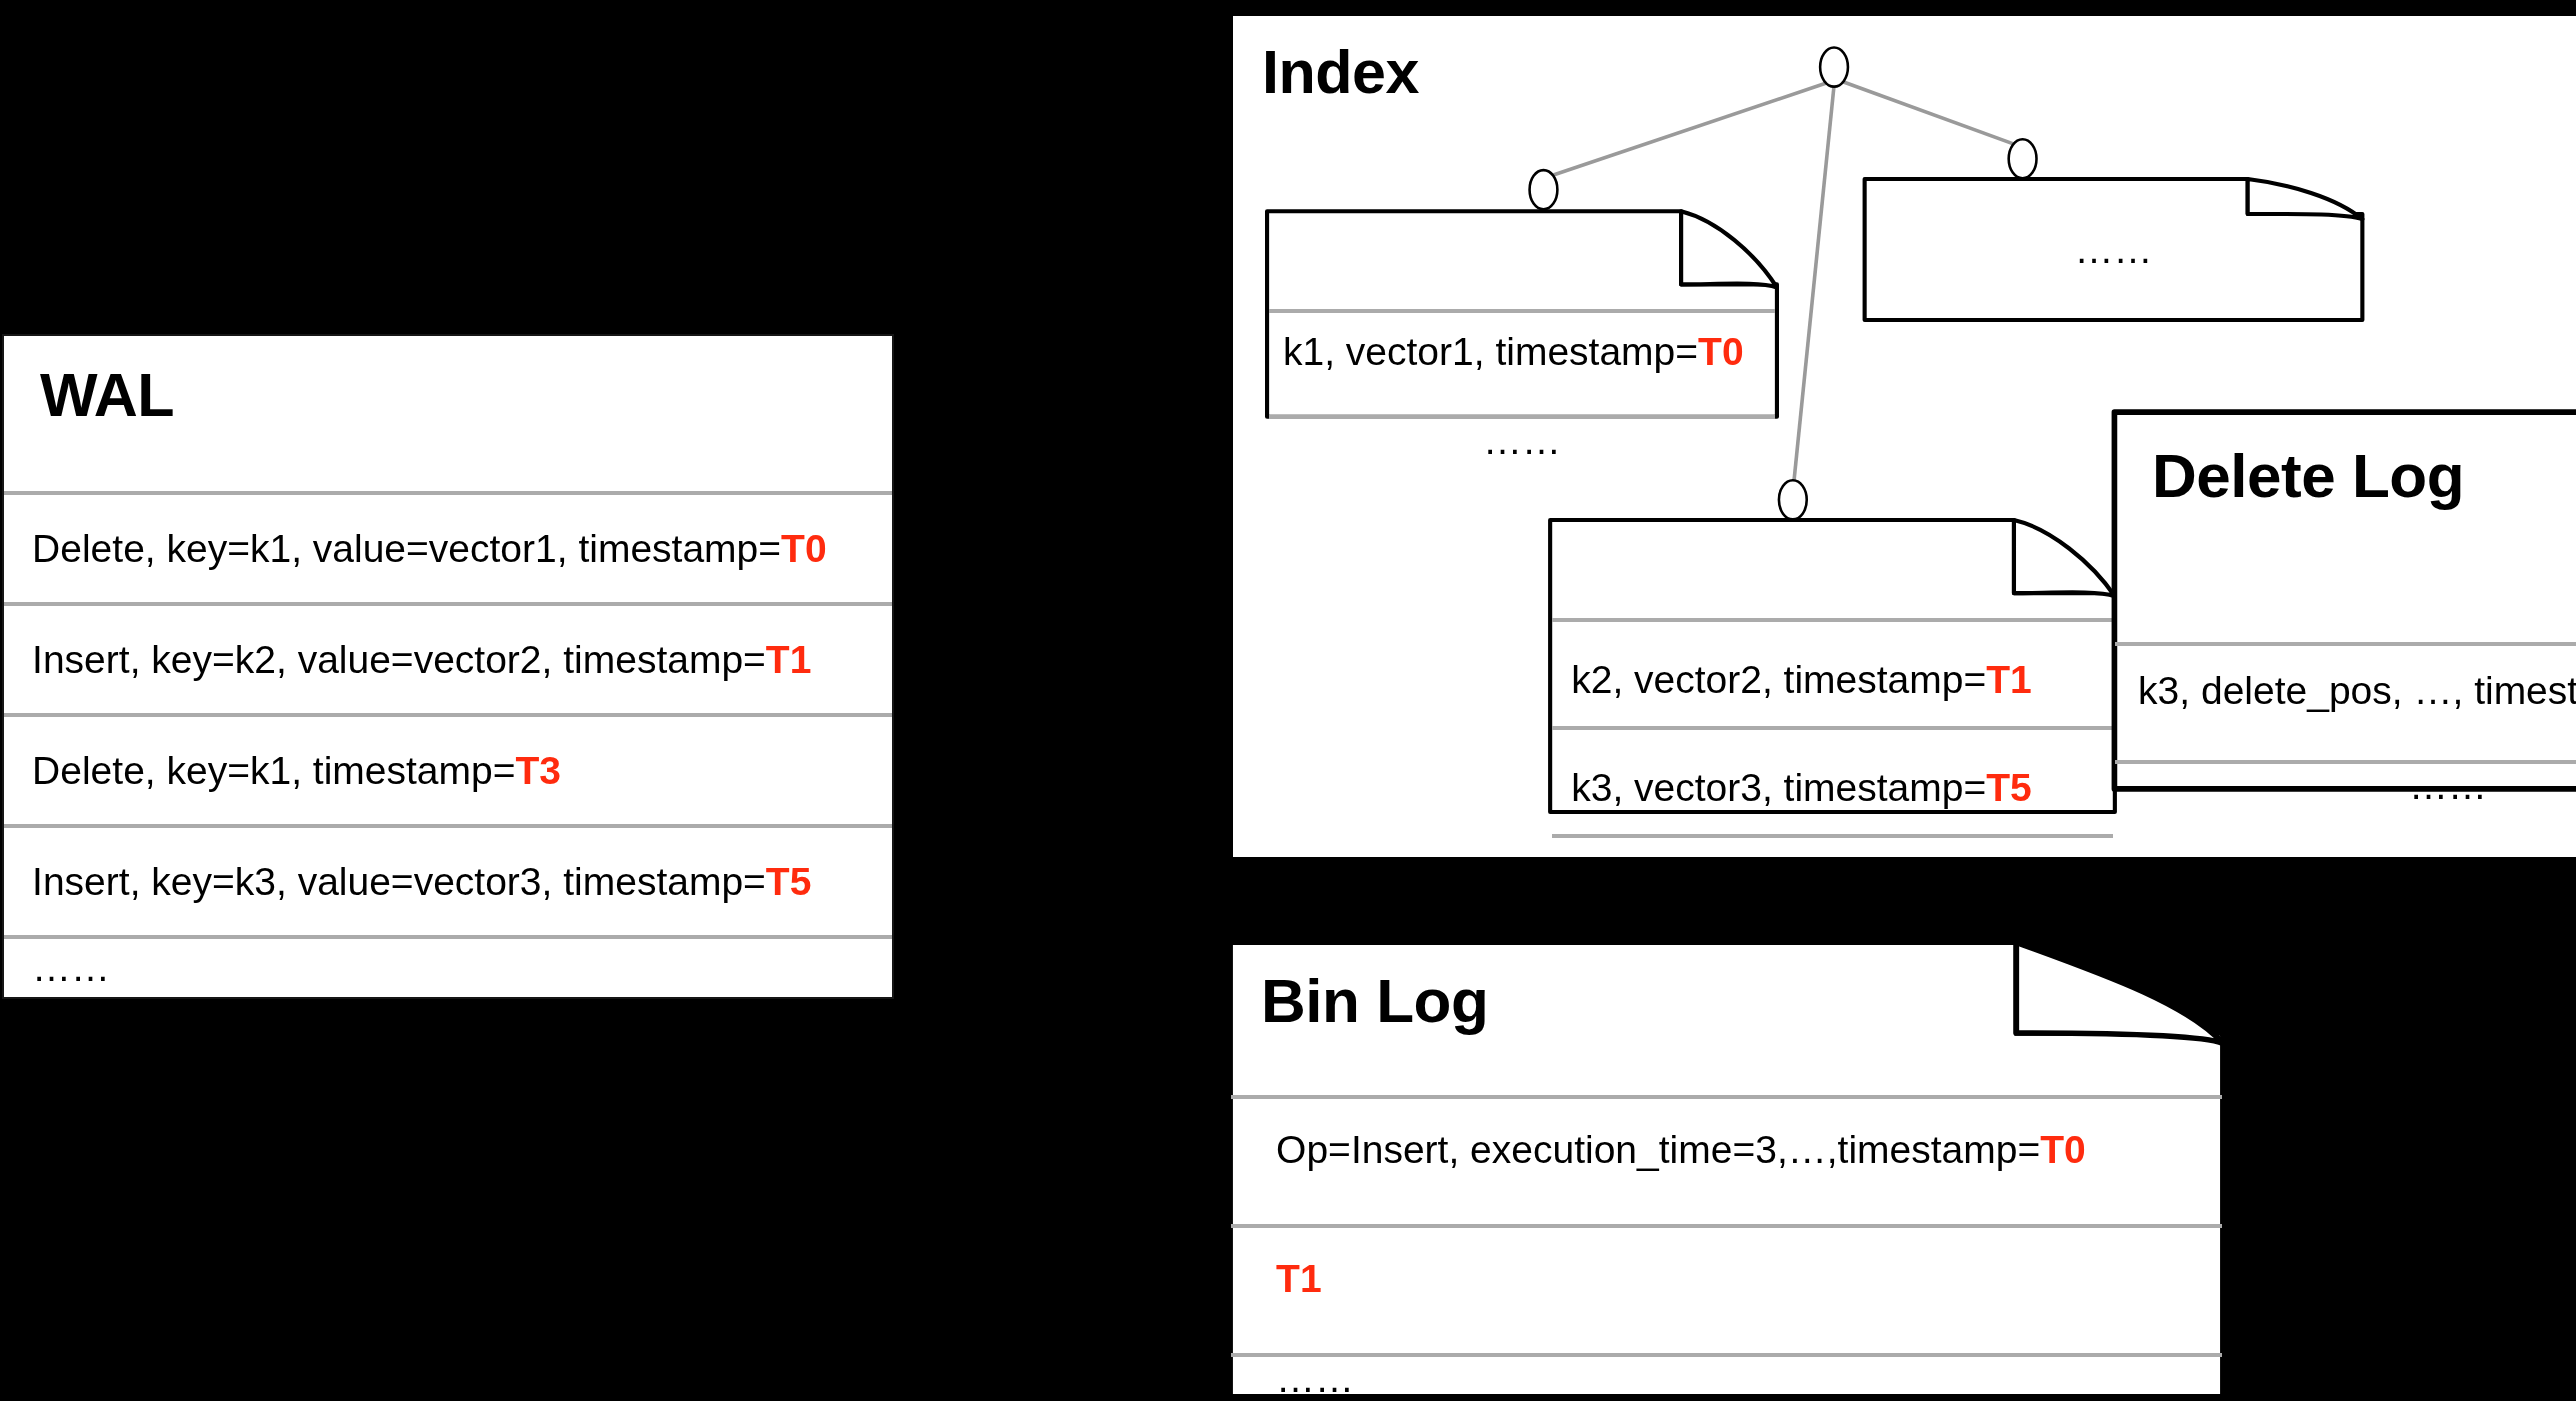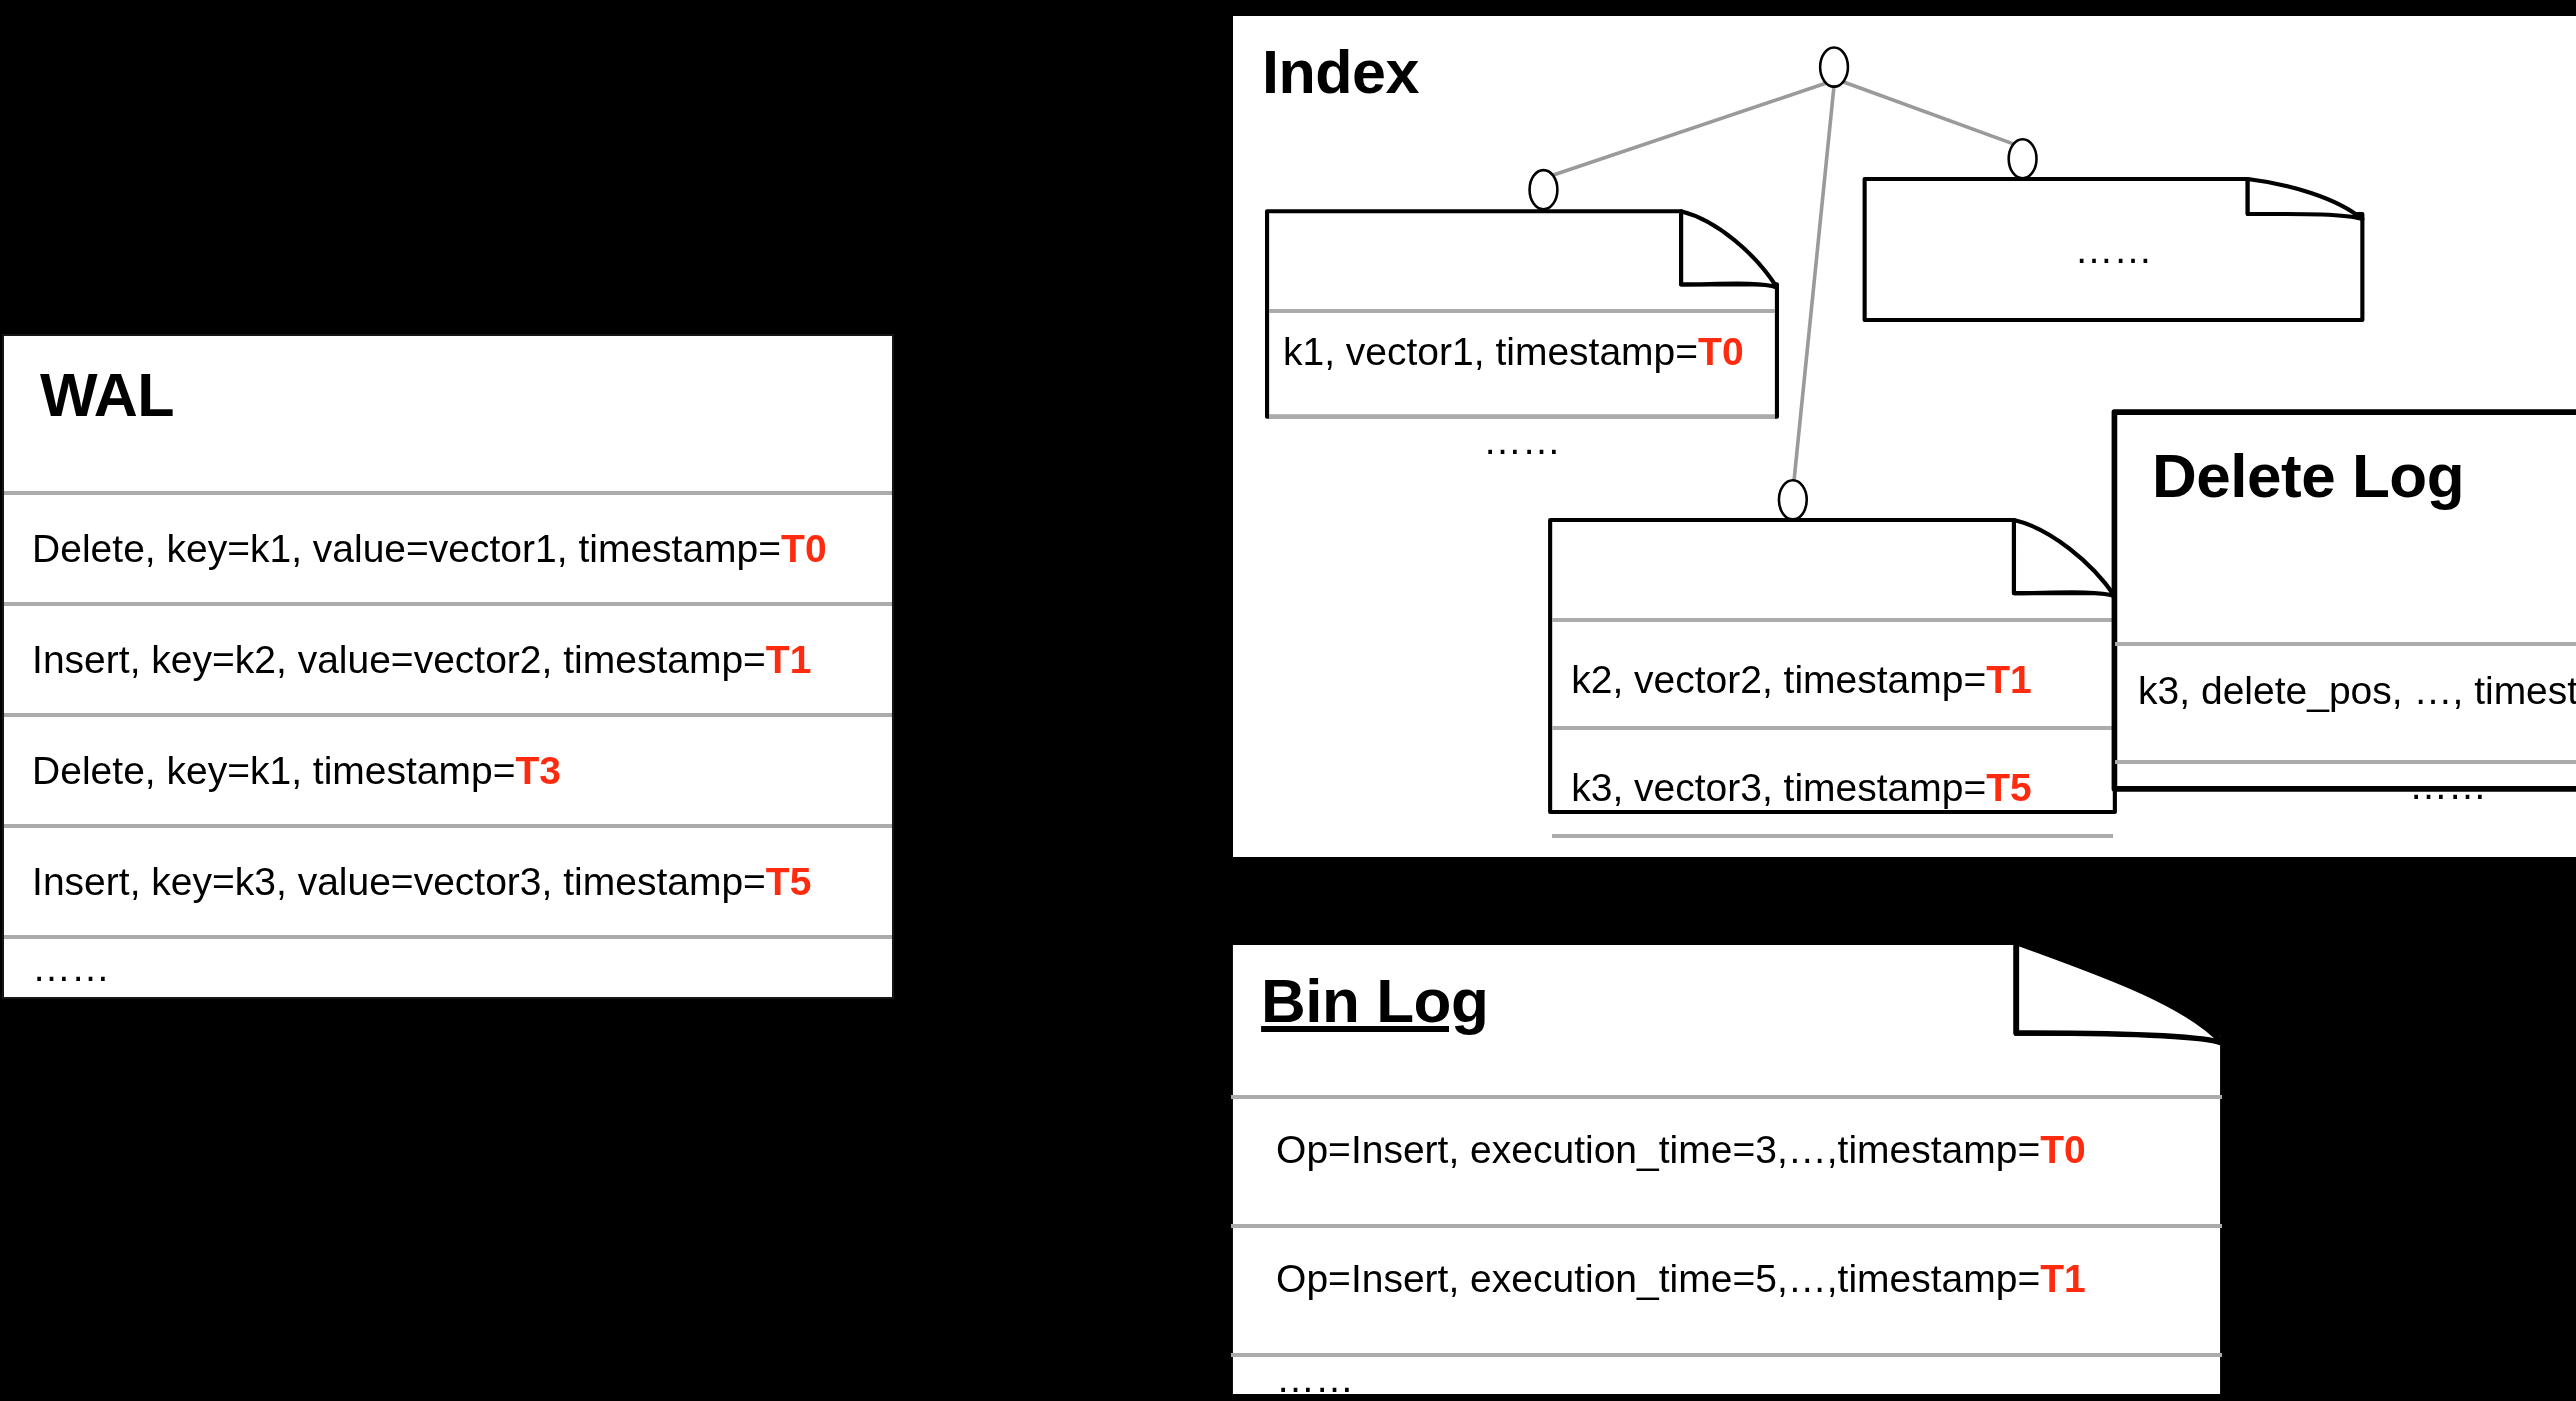--- a/index.html
+++ b/index.html
@@ -59,21 +59,21 @@
   .file3 .fdots{flex:1 1 auto;justify-content:center;}
 
   .deletelog{left:2111px;top:409px;width:674px;height:383px;}
   .deletelog .file-content{left:4.1px;right:4.1px;top:4.1px;bottom:4.1px;}
   .deletelog .thead{height:205px;align-items:flex-start;padding:27px 0 0 37px;}
   .deletelog .frow{height:94px;padding-left:23px;}
   .deletelog .fdots{flex:1 1 auto;}
 
   .binlog{left:1227px;top:939px;width:999px;height:461px;}
   .binlog .file-content{left:4.1px;right:4.1px;top:4.1px;bottom:4.1px;}
-  .binlog .thead{height:128px;align-items:flex-start;padding:21.6px 0 0 30px;text-decoration:underline;}
+  .binlog .thead{height:128px;align-items:flex-start;padding:21.6px 0 0 30px;}
   .binlog .frow{height:105px;padding-left:45px;}
   .binlog .fdots{flex:1 1 auto;justify-content:flex-start;padding-left:45px;}
 </style>
 </head>
 <body>
 
 <div class="stage">
 
   <section class="panel wal">
     <div class="wal-head">
@@ -169,21 +169,20 @@
     </svg>
     <div class="file-content">
       <div class="fsec thead">
         <span class="log-title">Bin Log</span>
       </div>
       <div class="fsec hr frow">
         <span>Op=Insert, execution_time=3,…,timestamp=</span>
           <span class="ts">T0</span>
       </div>
       <div class="fsec hr frow">
-        <span>Op=Insert, execution_time=5,…,timestamp=</span>
           <span class="ts">T1</span>
       </div>
       <div class="fsec hr fdots">……</div>
     </div>
   </div>
 
   <svg class="tree" viewBox="0 0 5468 2721">
     <line class="edge" x1="3548" y1="160" x2="3008" y2="342"></line>
     <line class="edge" x1="3576" y1="158" x2="3916" y2="282"></line>
     <line class="edge" x1="3560" y1="166" x2="3482" y2="936"></line>

